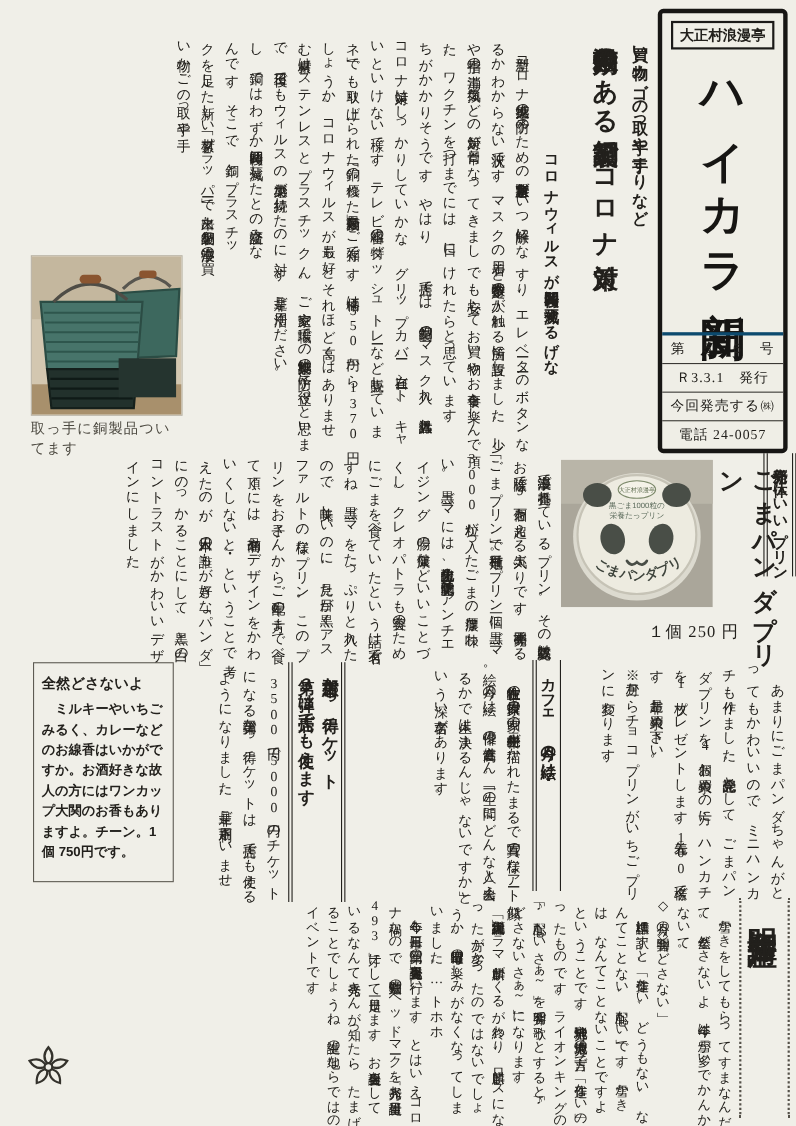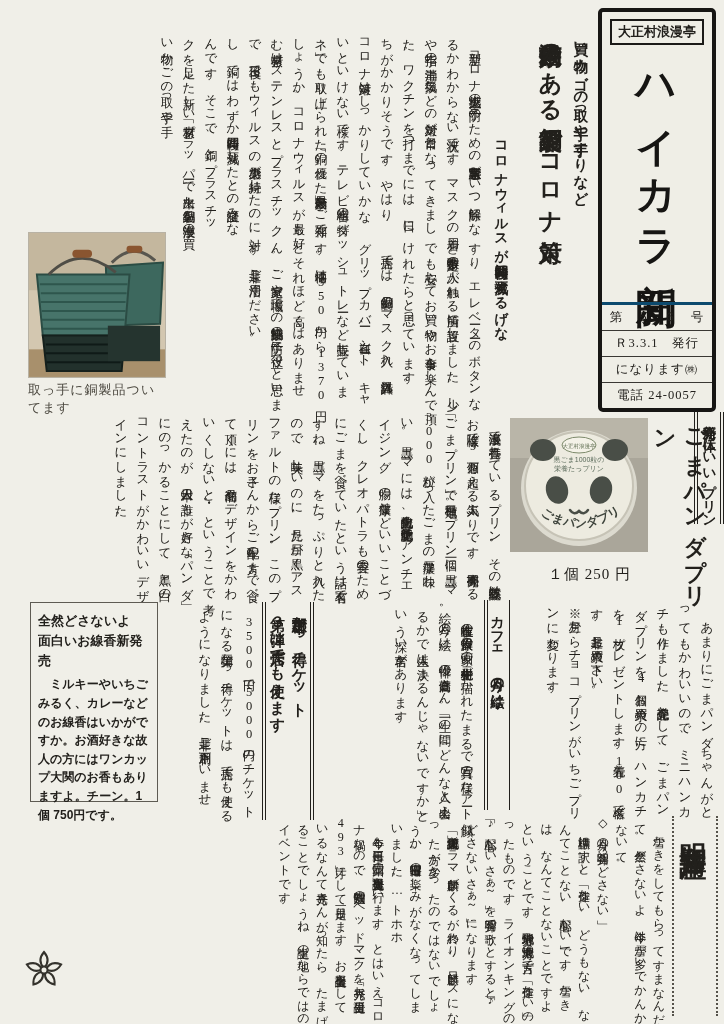--- a/index.html
+++ b/index.html
@@ -45,21 +45,21 @@
   .basket-caption { margin-top:3px; font-size:13px; color:#4c4940; letter-spacing:1px; }
 
   
   .pud-headings { left:650px; top:412px; width:66px; height:196px; }
   .pud-badge { position:absolute; left:44px; top:0; font-size:13.5px; font-weight:bold;
     border-left:4px double #22201c; border-right:4px double #22201c; padding:3px 2px; }
   .pud-title { position:absolute; left:0; top:2px; height:194px; font-size:22px;
     font-weight:900; letter-spacing:1px; }
   .panda-fig { left:510px; top:418px; width:138px; height:134px; }
   .pud-release { left:512px; top:558px; width:160px; font-size:15px; letter-spacing:1px; }
-  .pud-price { padding-left:36px; margin-top:7px; }
+  .pud-price { padding-left:36px; margin-top:7px;text-align:right; }
   .pud-article { left:44px; top:410px; width:462px; height:192px; }
 
   .promo { left:512px; top:600px; width:206px; height:214px; }
   .cafe-head { left:484px; top:600px; width:26px; height:210px; font-size:14px; font-weight:bold;
     border-left:4px double #22201c; border-right:1px solid #22201c; padding:6px 3px; }
   .cafe-article { left:318px; top:602px; width:160px; height:218px; }
   .ticket-head { left:262px; top:602px; width:52px; height:218px;
     border-left:4px double #22201c; border-right:4px double #22201c;
     display:flex; flex-direction:row-reverse; justify-content:center; gap:3px; padding:4px 3px; }
   .ticket-head .th { font-size:15px; font-weight:bold; }
@@ -83,21 +83,21 @@
 <body>
 
 <div class="page">
 
   <div class="abs masthead">
     <div class="masthead-brand">大正村浪漫亭</div>
     <div class="masthead-title v">ハイカラ新聞</div>
     <div class="masthead-info">
       <div class="row">第　５　６　号</div>
       <div class="row">Ｒ3.3.1　発行</div>
-      <div class="row">になります㈱</div>
+      <div class="row">今回発売する㈱</div>
       <div class="row">電話 24-0057</div>
     </div>
   </div>
 
   <div class="abs lead-head">
     <div class="lead-kicker v">買い物カゴの取っ手や手すりなど</div>
     <div class="lead-headline v">殺菌効果のある銅製品でコロナ対策</div>
     <div class="lead-subhead v">コロナウィルスが四時間後に死滅するげな</div>
   </div>
 
@@ -196,21 +196,20 @@
   <div class="abs ticket-head">
     <div class="th v">恵那市かっ得チケット</div>
     <div class="th v">第３弾は売店でも使えます</div>
   </div>
   <div class="abs flow v ticket-article">
     <p>　3500円で5000円のチケットになる第三弾かっ得チケットは、売店でも使えるようになりました。是非ご利用下さいませ。</p>
   </div>
 
   <div class="abs incense">
     <div class="hline">全然どさないよ</div>
-    <div class="hline">面白いお線香新発売</div>
     <div class="ibody">　ミルキーやいちごみるく、カレーなどのお線香はいかがですか。お酒好きな故人の方にはワンカップ大関のお香もありますよ。チーン。1個 750円です。</div>
   </div>
 
   <div class="abs akechi-head v">明智弁講座</div>
   <div class="abs v bottom-article">
     <p>　雪かきをしてもらってすまなんだて。全然どさないよ、今年は雪が多いでかんかないて。</p>
     <p>◇今月の明智弁◇「どさない」</p>
     <p>　標準語に訳すと、「造作ない、どうもない、なんてことない、心配ない」です。雪かきは、なんてことないことですよ、ということです。飛騨地方や東濃地方の方言で、「造作ない」の訛ったものです。ライオンキングの「♪心配ないさぁ～」を明智弁で歌うとすると「♪どさないさぁ～」になります。</p>
     <p>　「編集後記」大河ドラマ麒麟がくるが終わり、麒麟ロスになった方が多かったのではないでしょうか。毎週日曜日の楽しみがなくなってしまいました。…トホホ</p>
     <p>　今年も三月十日に第三回の「光秀誕生日会」を行います。とはいえコロナ禍なので、明知鉄道のヘッドマークを「光秀お誕生日号493才」にして一日走ります。お誕生日会をしているなんて光秀さんが知ったら、たまげることでしょうね。生誕の地ならではのイベントです。</p>

